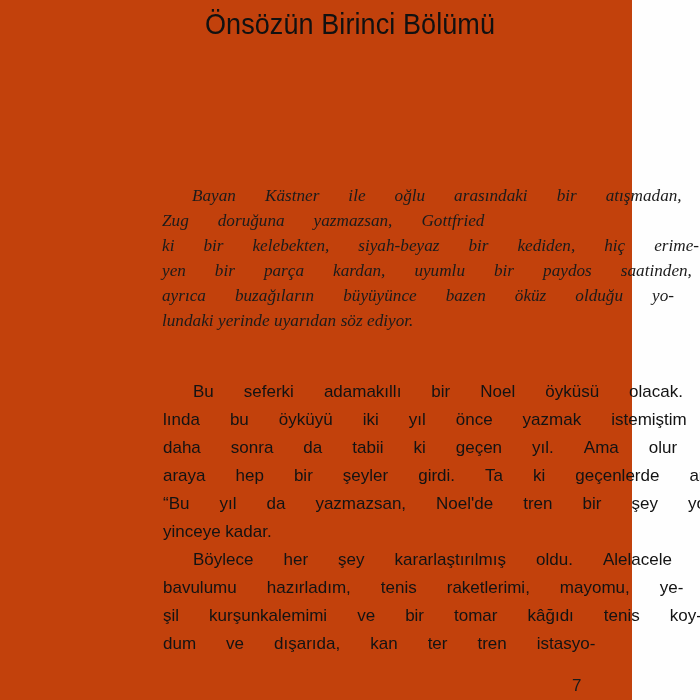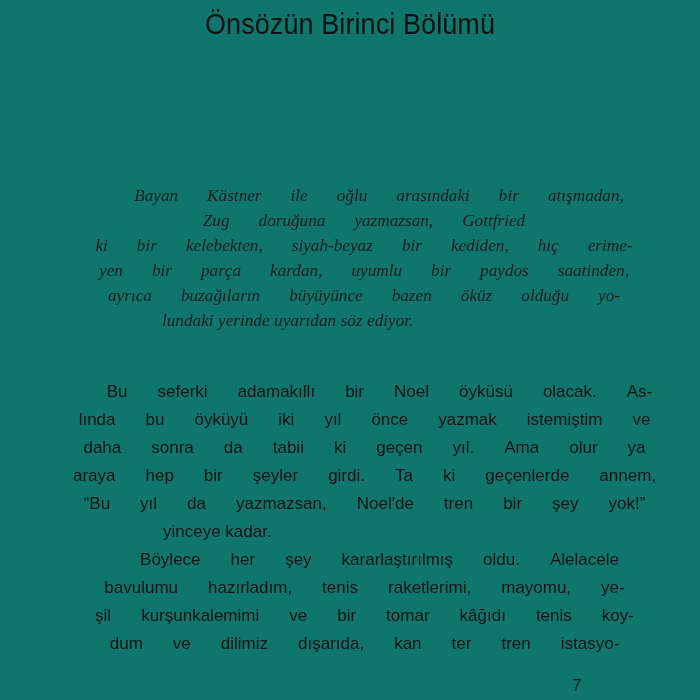--- a/index.html
+++ b/index.html
@@ -9,23 +9,23 @@
   body {
     width: 700px;
     height: 700px;
     background: #fefefe;
     font-family: "Liberation Sans", sans-serif;
     overflow: hidden;
     position: relative;
   }
   .page {
     position: relative;
-    width: 700px;
+    width: 632px;
     height: 700px;
-    background: #0f766e;
+    background: #c2410c;
     text-decoration: underline;
   }
 
   
   .chapter-title {
     position: absolute;
     left: 0;
     top: 6px;
     width: 700px;
     text-align: center;
@@ -75,21 +75,21 @@
     text-indent: 30px;
     text-align: justify;
   }
   
   .jline {
     display: block;
     white-space: nowrap;
   }
   .jline.stretch {
     display: flex;
-    justify-content: center;
+    justify-content: flex-start;
     white-space: nowrap;
   }
   .jline.stretch.indented {
     padding-left: 30px;
   }
   .jline span.w {
     display: inline-block;
   }
 
   
@@ -247,21 +247,20 @@
           <span class="w">ve</span>
           <span class="w">bir</span>
           <span class="w">tomar</span>
           <span class="w">kâğıdı</span>
           <span class="w">tenis</span>
           <span class="w">koy-</span>
         </span>
       <span class="jline stretch">
           <span class="w">dum</span>
           <span class="w">ve</span>
-          <span class="w">dilimiz</span>
           <span class="w">dışarıda,</span>
           <span class="w">kan</span>
           <span class="w">ter</span>
           <span class="w">tren</span>
           <span class="w">istasyo-</span>
         </span>
     </p>
   </div>
 
   <div class="folio">

